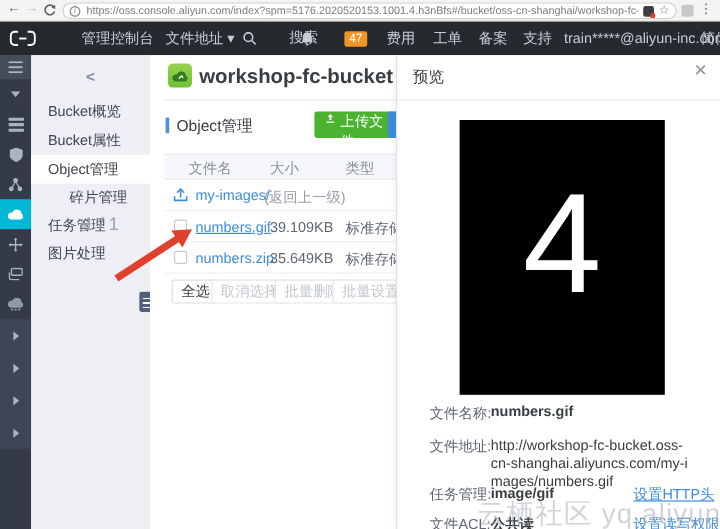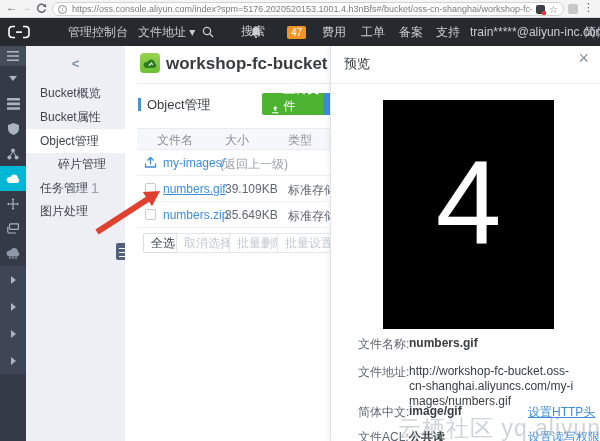--- a/index.html
+++ b/index.html
@@ -53,21 +53,21 @@
   .widget-tab { position:absolute; left:90px; top:197px; width:13px; height:17px; background:#53607b; border-radius:2px;
     background-image:linear-gradient(#53607b 3px,#fff 3px,#fff 4px,#53607b 4px,#53607b 7px,#fff 7px,#fff 8px,#53607b 8px,#53607b 11px,#fff 11px,#fff 12px,#53607b 12px); background-size:7px 17px; background-position:3px 2px; background-repeat:no-repeat; }
 
   
   .main { position:absolute; left:125px; top:46px; width:205px; height:395px; background:#fff; overflow:hidden; }
   .bucket-ic { position:absolute; left:15px; top:7px; width:20px; height:20px; border-radius:4px; background:linear-gradient(#9bd24f,#6cc033); display:flex; align-items:center; justify-content:center; }
   .bucket-title { position:absolute; left:41px; top:8px; font-size:17px; font-weight:bold; color:#373d41; }
   .hdr-border { position:absolute; left:12px; top:37px; width:380px; height:1px; background:#e8e8e8; }
   .sec-bar { position:absolute; left:13px; top:52px; width:3px; height:13px; background:#4a90d9; }
   .sec-title { position:absolute; left:22px; top:50px; font-size:13px; color:#373d41; }
-  .btn-upload { position:absolute; left:137px; top:47px; height:22px; background:#4cb331; border-radius:2px; color:#fff; font-size:12px; display:flex; align-items:flex-end; padding:0 9px; gap:4px; }
+  .btn-upload { position:absolute; left:137px; top:47px; height:22px; background:#4cb331; border-radius:2px; color:#fff; font-size:12px; display:flex; align-items:flex-start; padding:0 9px; gap:4px; }
   .btn-blue-cut { position:absolute; left:198px; top:47px; width:40px; height:22px; background:#3d8ddb; border-radius:2px; }
 
   .otable { position:absolute; left:12px; top:82px; width:380px; }
   .thead { position:relative; height:22px; background:#f5f7fa; border-top:1px solid #e9ebee; border-bottom:1px solid #e9ebee; color:#8a909b; font-size:12px; }
   .thead span { position:absolute; top:3px; }
   .th0 { left:20px; } .th1 { left:88px; } .th2 { left:151px; }
   .trow { position:relative; height:26px; border-bottom:1px solid #eef0f2; font-size:12px; }
   .trow > * { position:absolute; top:6px; }
   .cb { left:8px; top:7px; width:11px; height:11px; border:1px solid #c6cacd; border-radius:2px; background:#fff; }
   .uplevel-ic { left:7px; top:6px; }
@@ -311,21 +311,21 @@
     </div>
     <div class="pv-row pvr0">
       <span class="pv-label">文件名称:</span>
       <span class="pv-value">numbers.gif</span>
     </div>
     <div class="pv-row pvr1">
       <span class="pv-label">文件地址:</span>
       <span class="pv-value plain">http://workshop-fc-bucket.oss-cn-shanghai.aliyuncs.com/my-images/numbers.gif</span>
     </div>
     <div class="pv-row pvr2">
-      <span class="pv-label">简体中文:</span>
+      <span class="pv-label">任务管理:</span>
       <span class="pv-value">image/gif</span>
       <a class="pv-link" href="#">设置HTTP头</a>
     </div>
     <div class="pv-row pvr3">
       <span class="pv-label">文件ACL:</span>
       <span class="pv-value">公共读</span>
       <a class="pv-link" href="#">设置读写权限</a>
     </div>
   </div>
 

